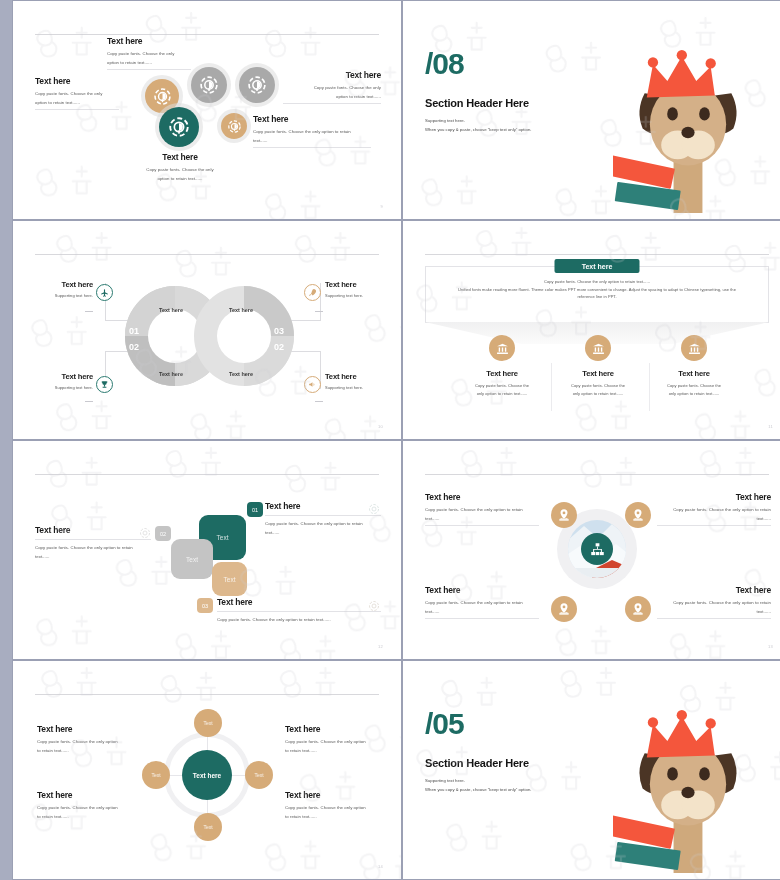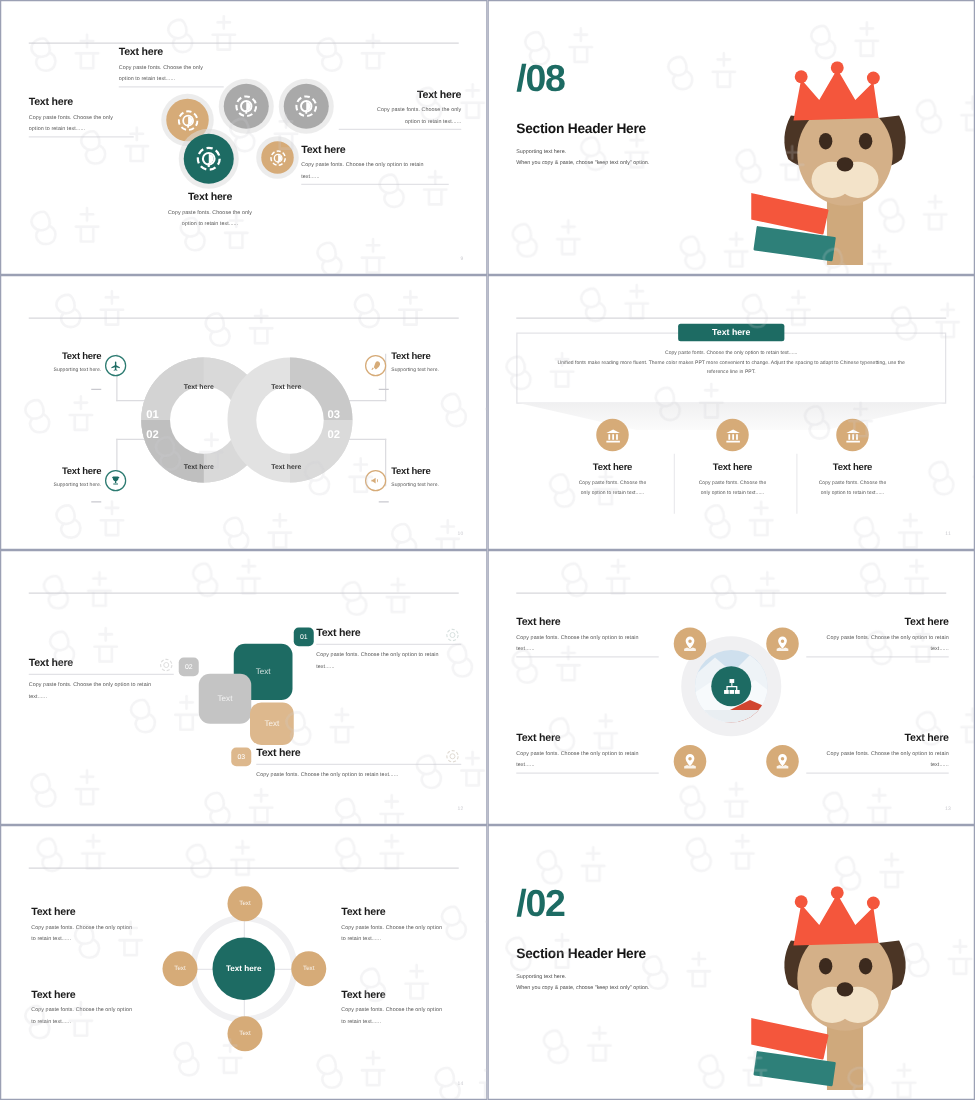--- a/index.html
+++ b/index.html
@@ -9,20 +9,21 @@
     font-family: "Liberation Sans", sans-serif;
     overflow: hidden;
   }
   .sheet {
     width: 780px; height: 880px;
     display: grid;
     grid-template-columns: 390px 390px;
     grid-template-rows: 220px 220px 220px 220px;
     background: #a8adc0;
     gap: 0;
+    padding-left: 12px;
   }
   .slide {
     position: relative;
     background: #ffffff;
     border: 1px solid #9ba0b4;
     overflow: hidden;
   }
   
   .wm {
     position: absolute; inset: 0;
@@ -750,21 +751,21 @@
           <use href="#wm-tile" x="15" y="135"></use>
             <use href="#wm-tile" x="135" y="165"></use>
           <use href="#wm-tile" x="250" y="175"></use>
             <use href="#wm-tile" x="345" y="185"></use>
         </g>
       </svg>
     </div>
   </div>
 
   <div class="slide sec">
-    <div class="num">/02</div>
+    <div class="num">/05</div>
     <div class="shead">Section Header Here</div>
     <div class="sub">
       <span>Supporting text here.</span><br>
       <span>When you copy &amp; paste, choose "keep text only" option.</span>
     </div>
     <div class="dog">
       <svg width="150" height="165" viewBox="0 0 144 160">
           <use href="#dog-art"></use>
         </svg>
     </div>

